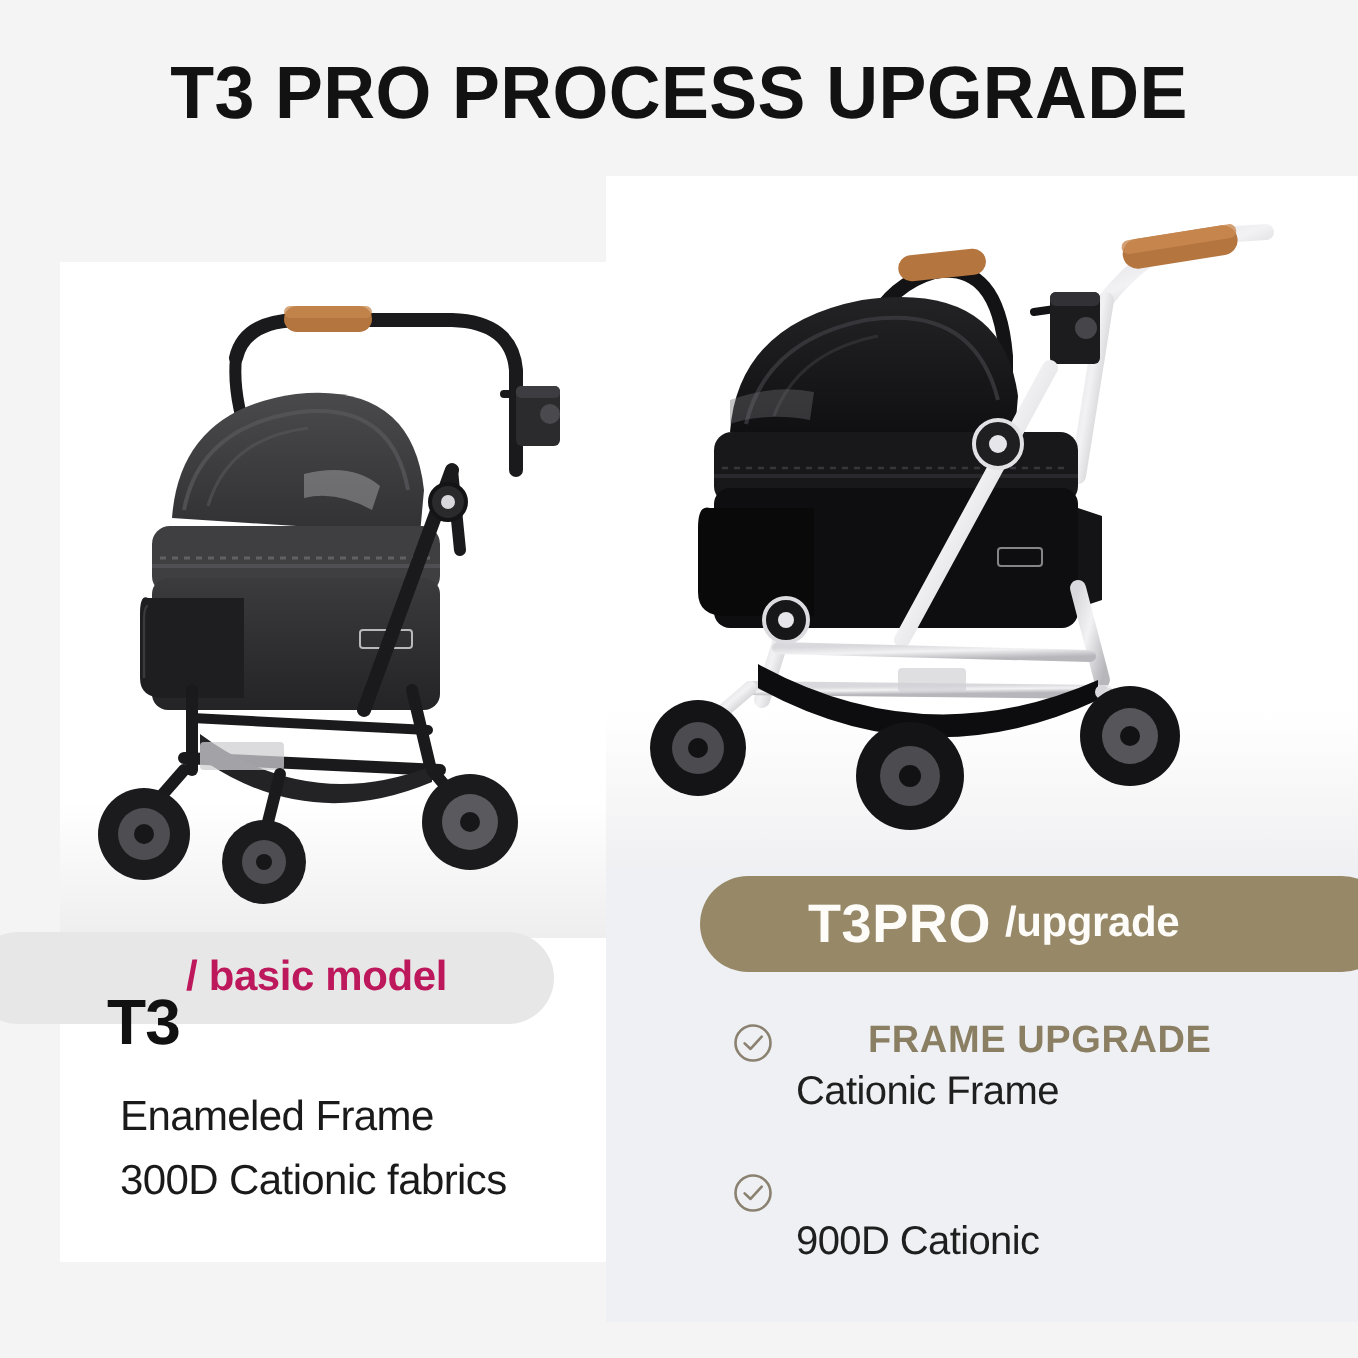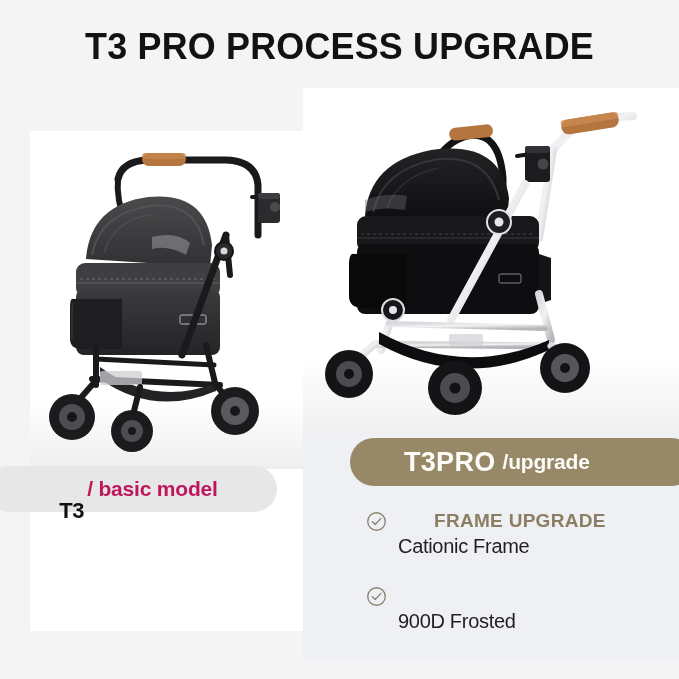--- a/index.html
+++ b/index.html
@@ -48,21 +48,21 @@
   }
   .pill-left{
     left:-14px;top:466px;width:291px;height:46px;
     background:#e7e7e7;
     border-radius:23px;
     justify-content:center;
     padding-left:14px;
     box-sizing:border-box;
   }
   .pill-left .p-main{
-    font-size:22px;font-weight:700;color:#111;letter-spacing:-.4px;margin-top:44px;
+    font-size:32px;font-weight:700;color:#111;letter-spacing:-.4px;margin-top:44px;
   }
   .pill-left .p-sub{
     font-size:21px;font-weight:600;color:#be185d;letter-spacing:-.2px;
     margin-left:3px;
   }
   .pill-right{
     left:350px;top:438px;width:345px;height:48px;
     background:#978968;
     border-radius:24px;
     padding-left:54px;
@@ -261,20 +261,24 @@
       <circle cx="262" cy="280" r="14" fill="#55555a"></circle>
       <circle cx="262" cy="280" r="5" fill="#121214"></circle>
     </svg>
   </div>
 
   <div class="pill pill-left">
     <span class="p-main">T3</span>
     <span class="p-sub">/ basic model</span>
   </div>
 
+  <div class="left-desc">
+    <div>Enameled Frame</div>
+    <div>300D Cationic fabrics</div>
+  </div>
 
   <div class="pill pill-right">
     <span class="p-main">T3PRO</span>
     <span class="p-sub">/upgrade</span>
   </div>
 
   <div class="features">
 
     <div class="feature">
       <div class="feature-head">
@@ -291,18 +295,18 @@
 
     <div class="feature">
       <div class="feature-head">
         <span class="check-icon">
           <svg viewBox="0 0 24 24" width="21" height="21" aria-hidden="true">
             <circle cx="12" cy="12" r="10" fill="none" stroke="#8b8170" stroke-width="1.5"></circle>
             <path d="M7.2 12.2 L10.6 15.4 L17 8.4" fill="none" stroke="#8b8170" stroke-width="1.5" stroke-linecap="round" stroke-linejoin="round"></path>
           </svg>
         </span>
       </div>
-      <div class="feature-sub">900D Frosted</div>
+      <div class="feature-sub">900D Cationic</div>
     </div>
 
   </div>
 
 </div>
 
 </body></html>

